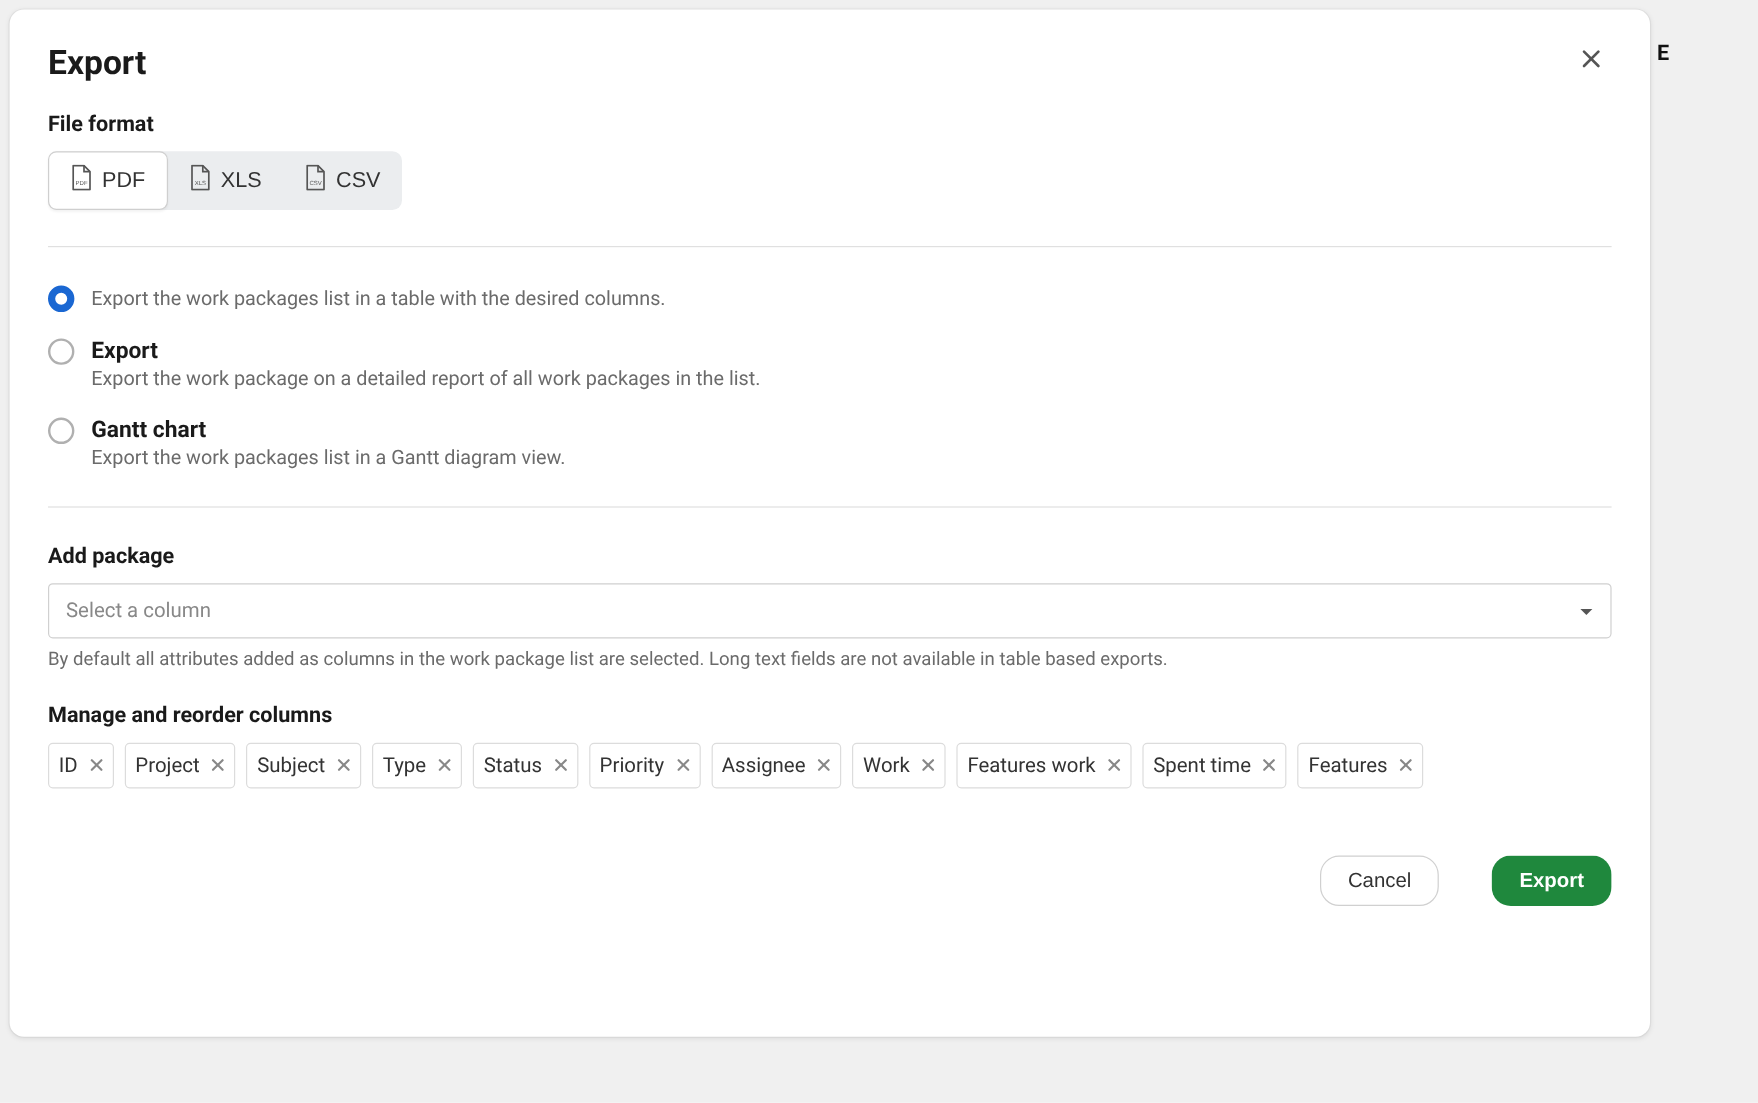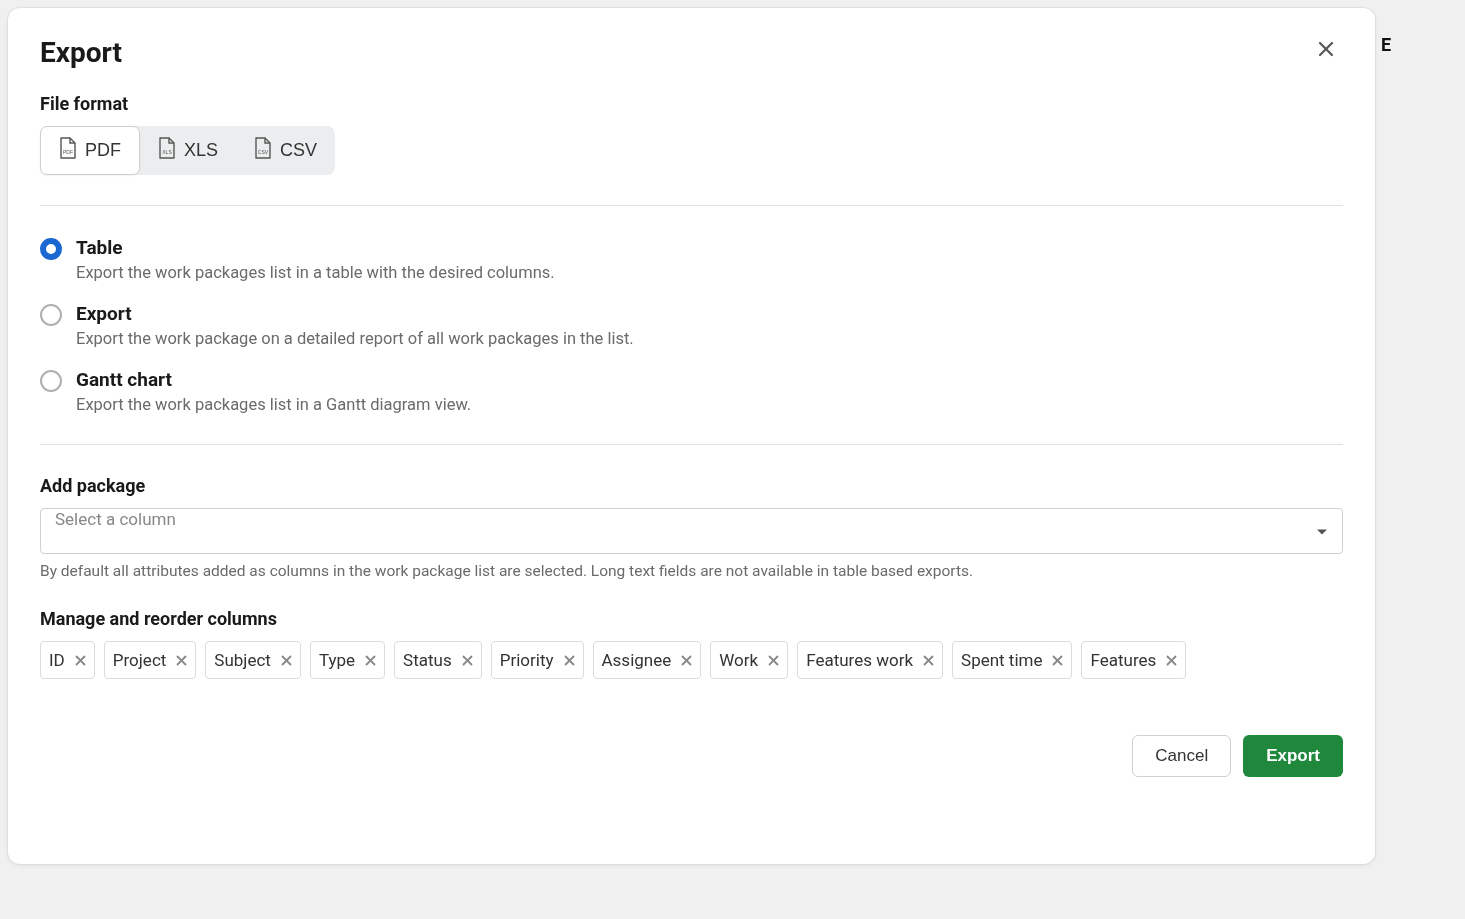--- a/index.html
+++ b/index.html
@@ -116,20 +116,21 @@
       font-size: 16.5px;
       color: #6b6b6b;
       margin-top: 4px;
     }
     .select-box {
       position: relative;
       border: 1px solid #d0d0d0;
       border-radius: 4px;
       height: 46px;
       display: flex;
+      align-items: center;
       padding: 0 14px;
       cursor: pointer;
     }
     .select-placeholder {
       color: #888;
       font-size: 17px;
     }
     .select-arrow {
       position: absolute;
       right: 14px;
@@ -169,25 +170,26 @@
       line-height: 1;
     }
     .footer {
       display: flex;
       justify-content: flex-end;
       gap: 12px;
       margin-top: 56px;
     }
     .btn {
       padding: 10px 22px;
-      border-radius: 6px;
+      border-radius: 16px;
       font-size: 17px;
       font-weight: 500;
       cursor: pointer;
       border: 1px solid transparent;
+      margin-left: 32px;
     }
     .btn-secondary {
       background: #fff;
       border-color: #d0d0d0;
       color: #333;
     }
     .btn-primary {
       background: #1f883d;
       color: #fff;
       font-weight: 600;
@@ -244,21 +246,20 @@
         <span>CSV</span>
       </button>
     </div>
 
   <hr class="divider">
 
   <div class="radio-list" id="radio-list">
       <div class="radio-option selected">
         <span class="radio-circle"></span>
         <div class="radio-text">
-          <div class="radio-title">Table</div>
           <div class="radio-desc">Export the work packages list in a table with the desired columns.</div>
         </div>
       </div>
       <div class="radio-option">
         <span class="radio-circle"></span>
         <div class="radio-text">
           <div class="radio-title">Export</div>
           <div class="radio-desc">Export the work package on a detailed report of all work packages in the list.</div>
         </div>
       </div>

